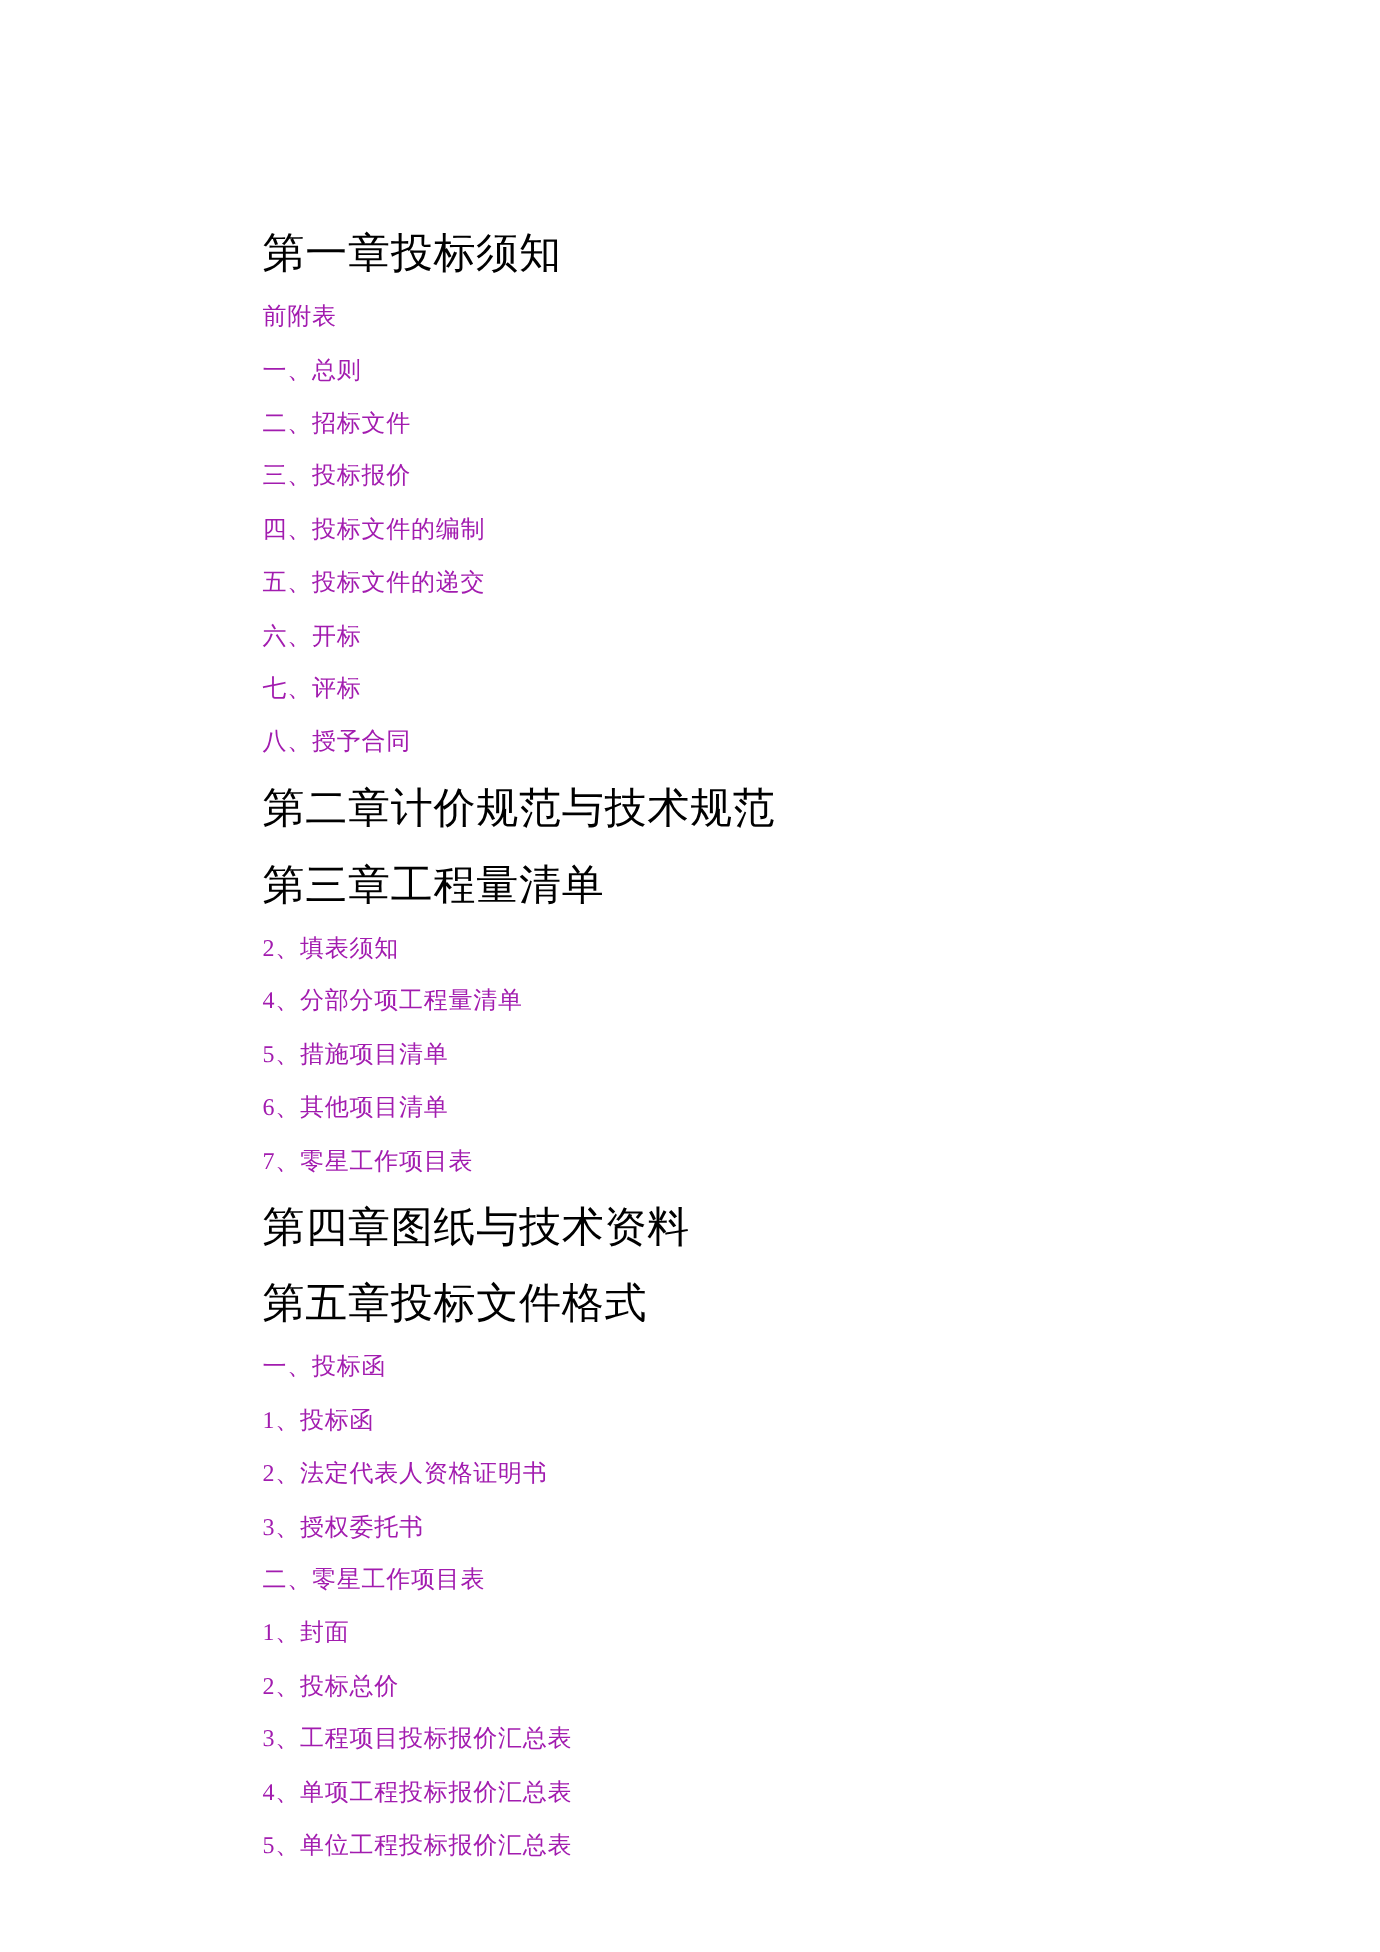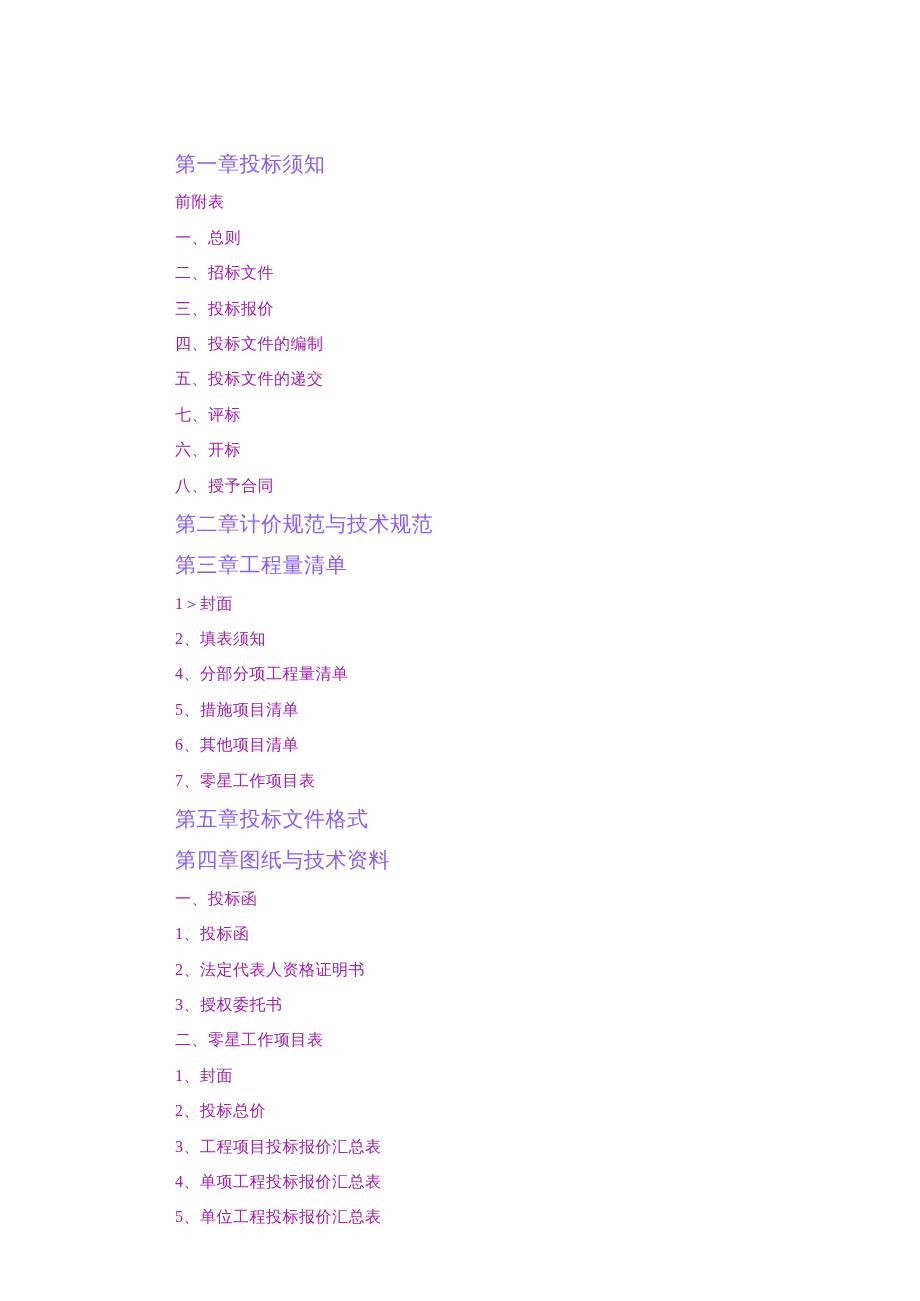--- a/index.html
+++ b/index.html
@@ -8,22 +8,22 @@
       box-sizing: border-box;
     }
     body {
       background: #ffffff;
       font-family: "SimSun", "宋体", serif;
       width: 920px;
       height: 1301px;
       padding: 150px 0 0 175px;
     }
     .chapter-heading {
-      font-size: 21px;
-      color: #8b5cf6;
+      font-size: 28px;
+      color: #000000;
       line-height: 1.4;
       margin-bottom: 12px;
       font-weight: normal;
     }
     .item {
       font-size: 16px;
       color: #a21caf;
       line-height: 1.4;
       margin-bottom: 13px;
       font-weight: normal;
@@ -36,33 +36,32 @@
 <body>
 
 <div>
   <div class="chapter-heading">第一章投标须知</div>
   <div class="item">前附表</div>
   <div class="item">一、总则</div>
   <div class="item">二、招标文件</div>
   <div class="item">三、投标报价</div>
   <div class="item">四、投标文件的编制</div>
   <div class="item">五、投标文件的递交</div>
+  <div class="item">六、开标</div>
   <div class="item">七、评标</div>
-  <div class="item">六、开标</div>
   <div class="item">八、授予合同</div>
   <div class="chapter-heading">第二章计价规范与技术规范</div>
   <div class="chapter-heading">第三章工程量清单</div>
-  <div class="item">1＞封面</div>
   <div class="item">2、填表须知</div>
   <div class="item">4、分部分项工程量清单</div>
   <div class="item">5、措施项目清单</div>
   <div class="item">6、其他项目清单</div>
   <div class="item">7、零星工作项目表</div>
+  <div class="chapter-heading">第四章图纸与技术资料</div>
   <div class="chapter-heading">第五章投标文件格式</div>
-  <div class="chapter-heading">第四章图纸与技术资料</div>
   <div class="item">一、投标函</div>
   <div class="item">1、投标函</div>
   <div class="item">2、法定代表人资格证明书</div>
   <div class="item">3、授权委托书</div>
   <div class="item">二、零星工作项目表</div>
   <div class="item">1、封面</div>
   <div class="item">2、投标总价</div>
   <div class="item">3、工程项目投标报价汇总表</div>
   <div class="item">4、单项工程投标报价汇总表</div>
   <div class="item">5、单位工程投标报价汇总表</div>

